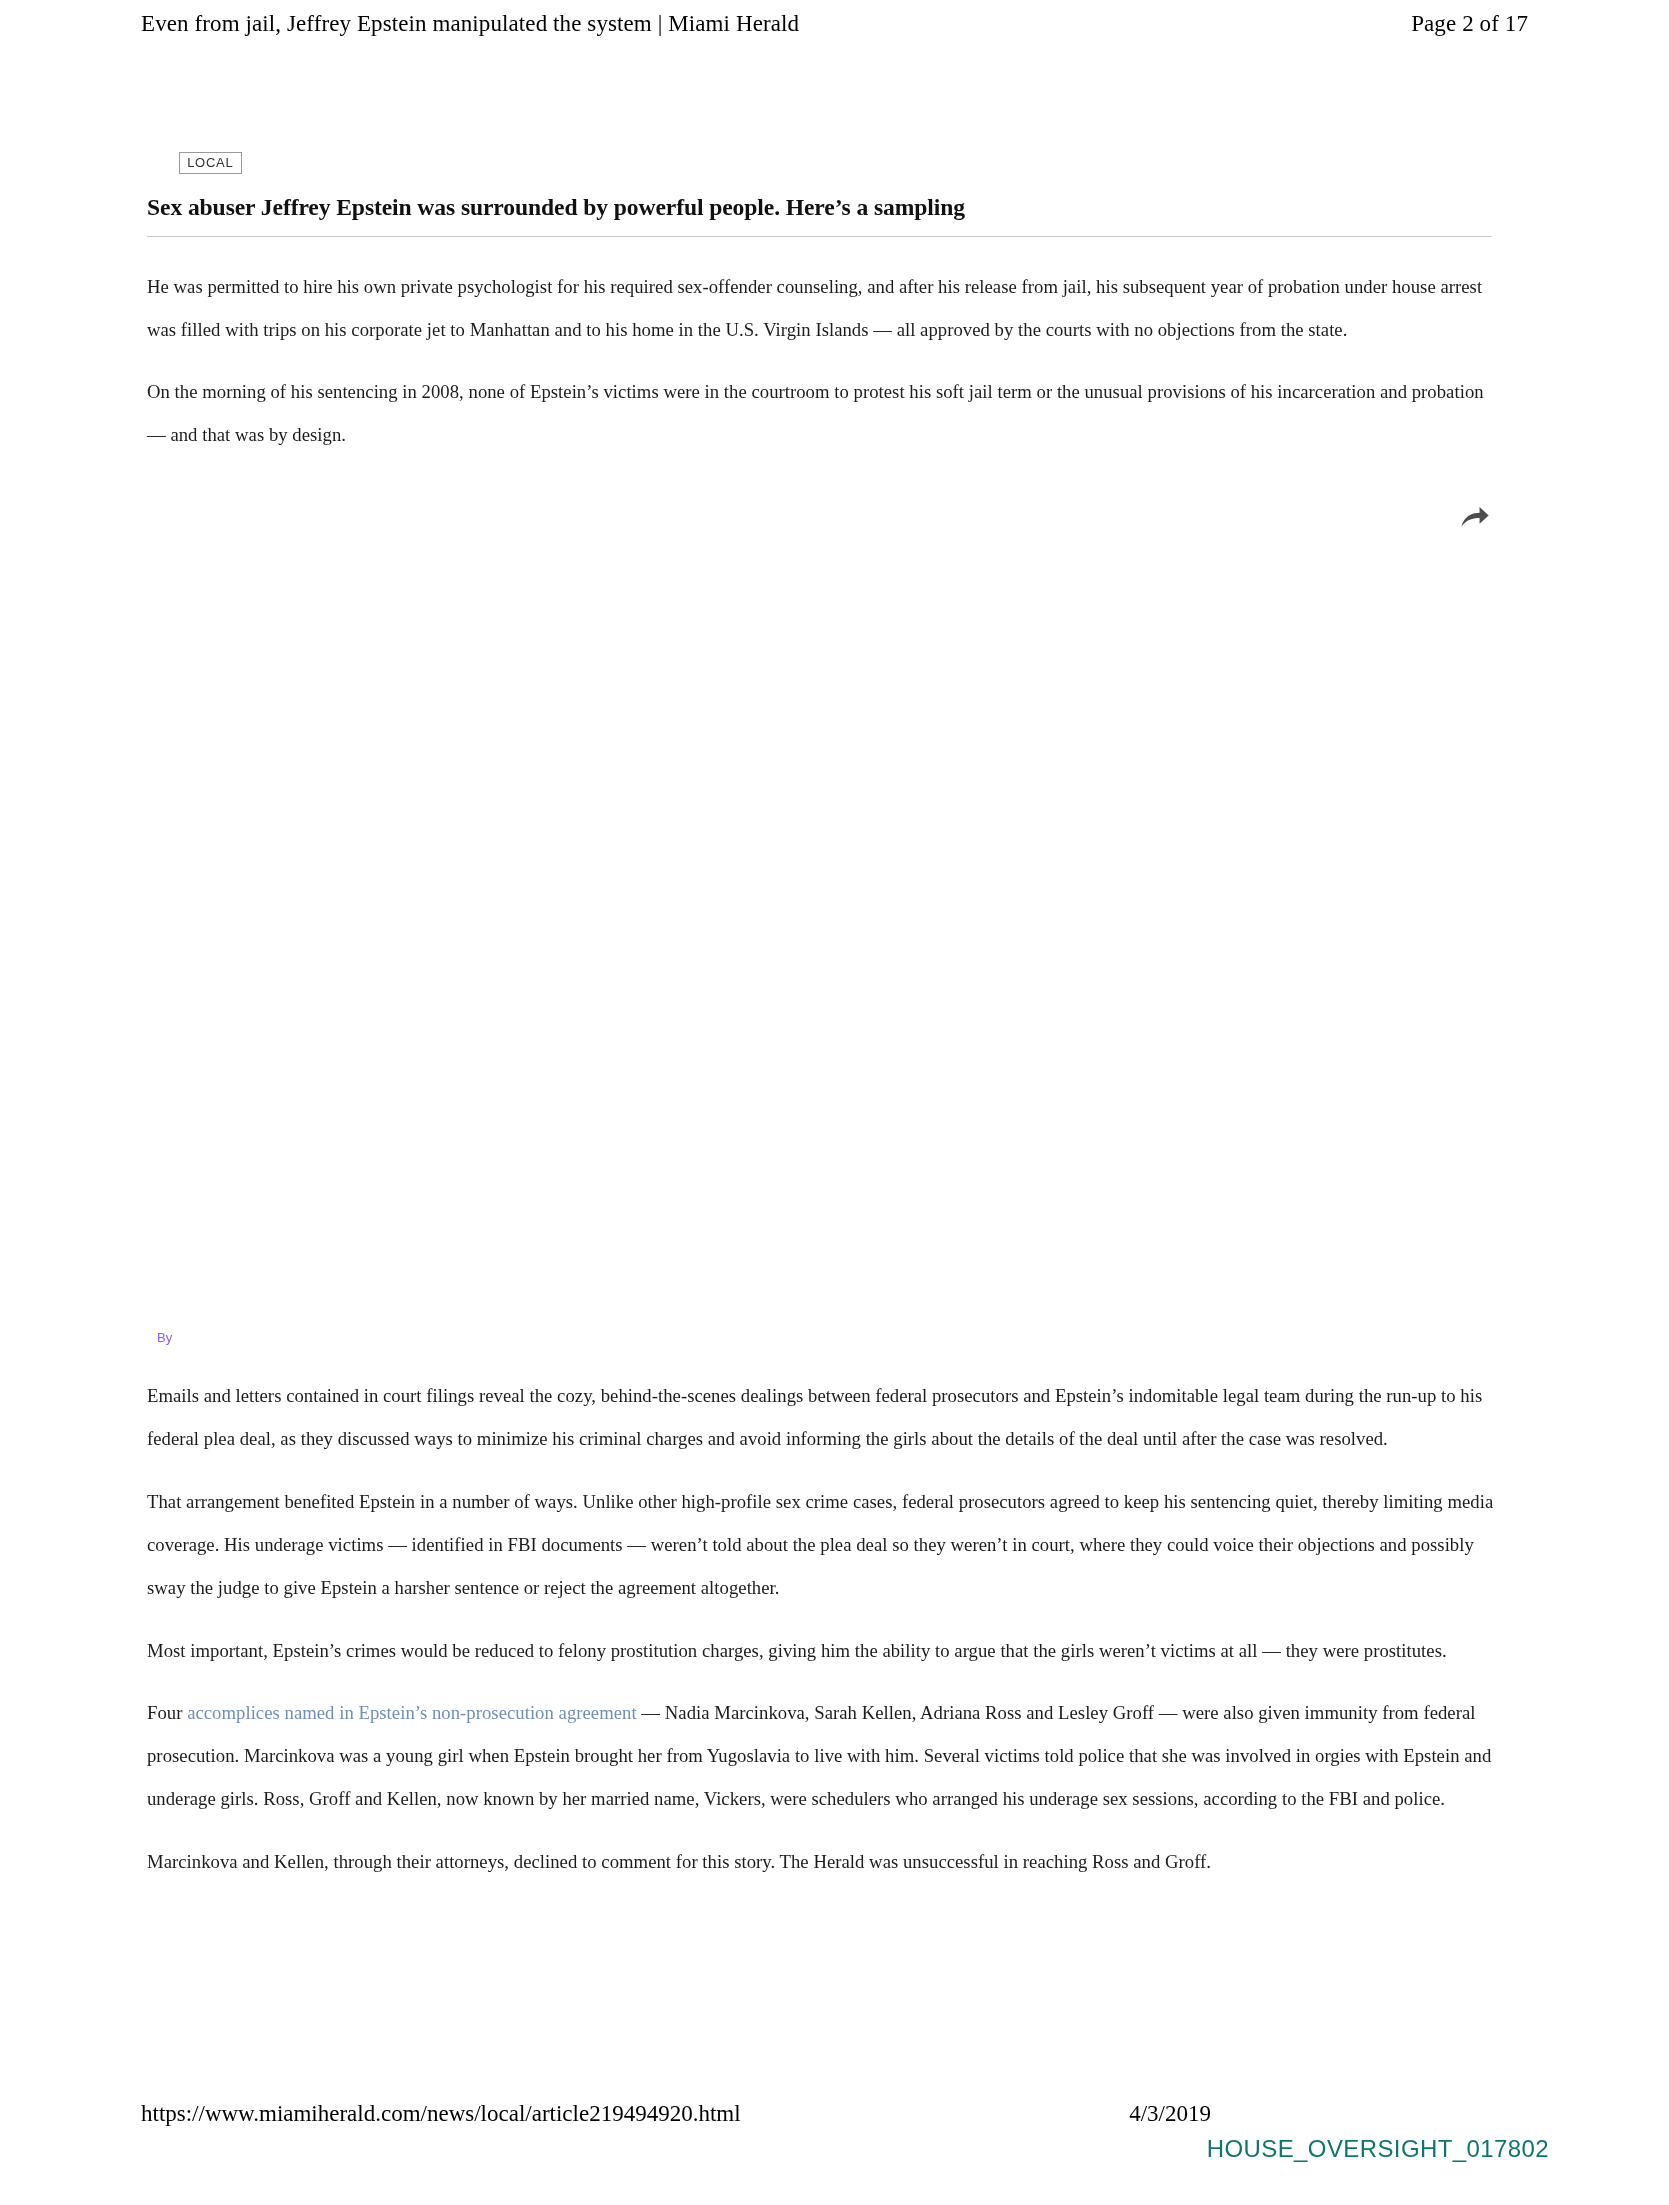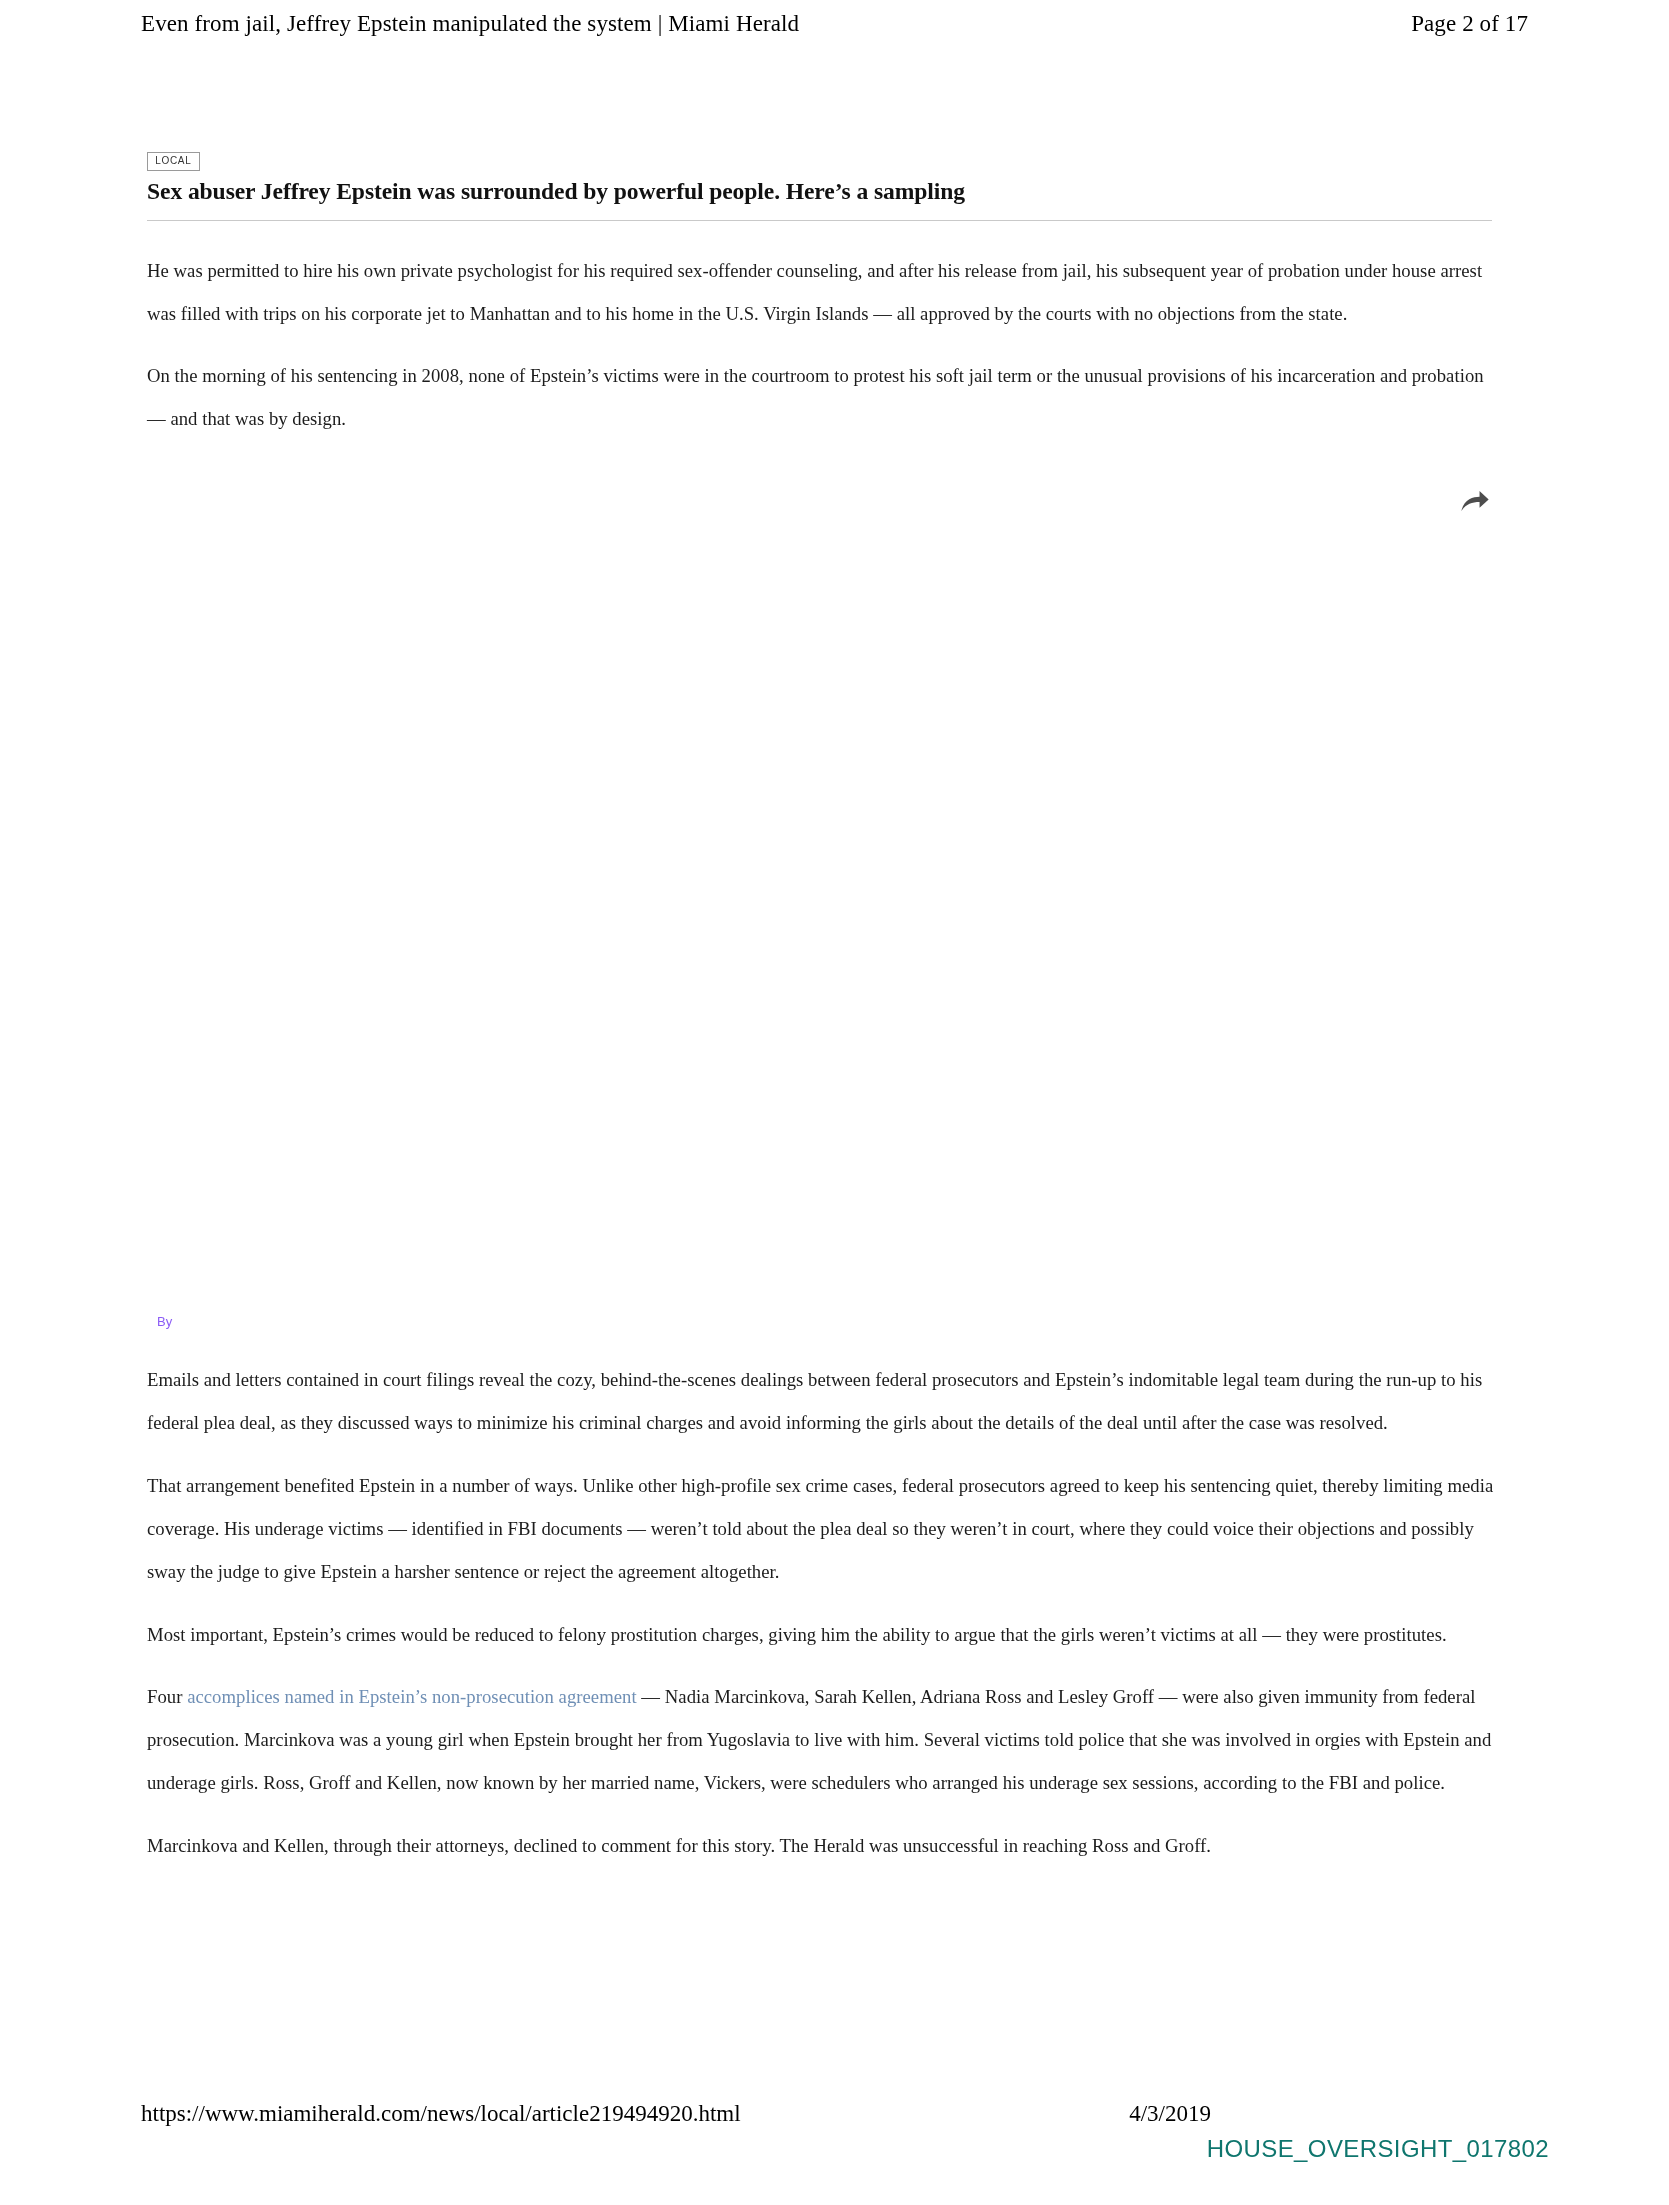--- a/index.html
+++ b/index.html
@@ -64,28 +64,29 @@
     left: 147px;
     top: 152px;
     width: 1355px;
   }
 
   .kicker-box {
     display: inline-block;
     border: 0.7px solid #9a9a9a;
     padding: 3.3px 7.2px 3.9px 7.2px;
     font-family: "Liberation Sans", sans-serif;
-    font-size: 10px;
+    font-size: 13px;
     letter-spacing: 0.7px;
     color: #333;
     line-height: 1;
+    margin-left: 32px;
   }
 
   .headline {
-    margin-top: 7px;
+    margin-top: 20px;
     font-family: "Liberation Serif", serif;
     font-weight: bold;
     font-size: 23.6px;
     color: #111;
     letter-spacing: -0.1px;
   }
 
   .rule {
     margin-top: 15px;
     border-top: 0.7px solid #c9c9c9;

